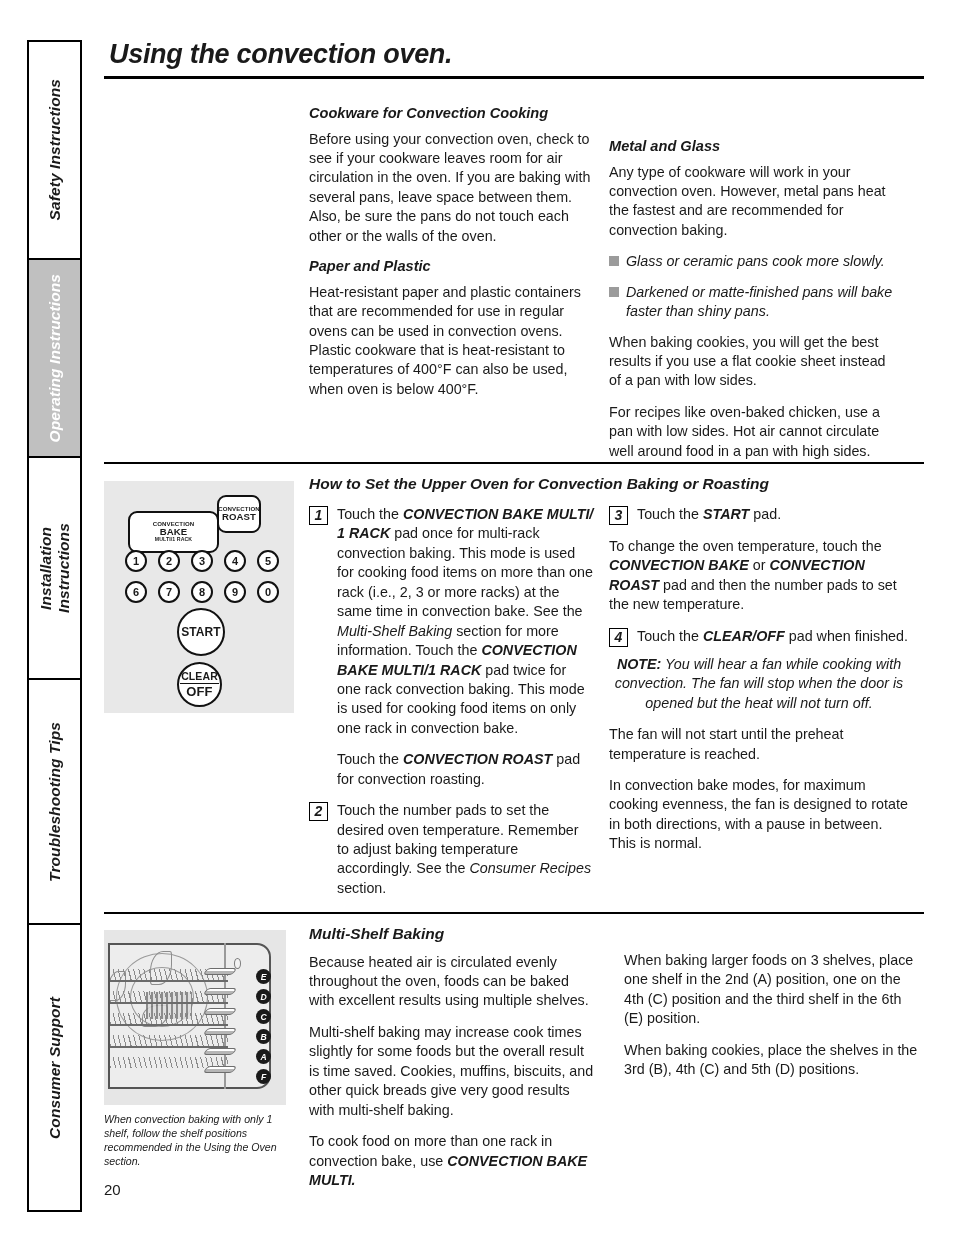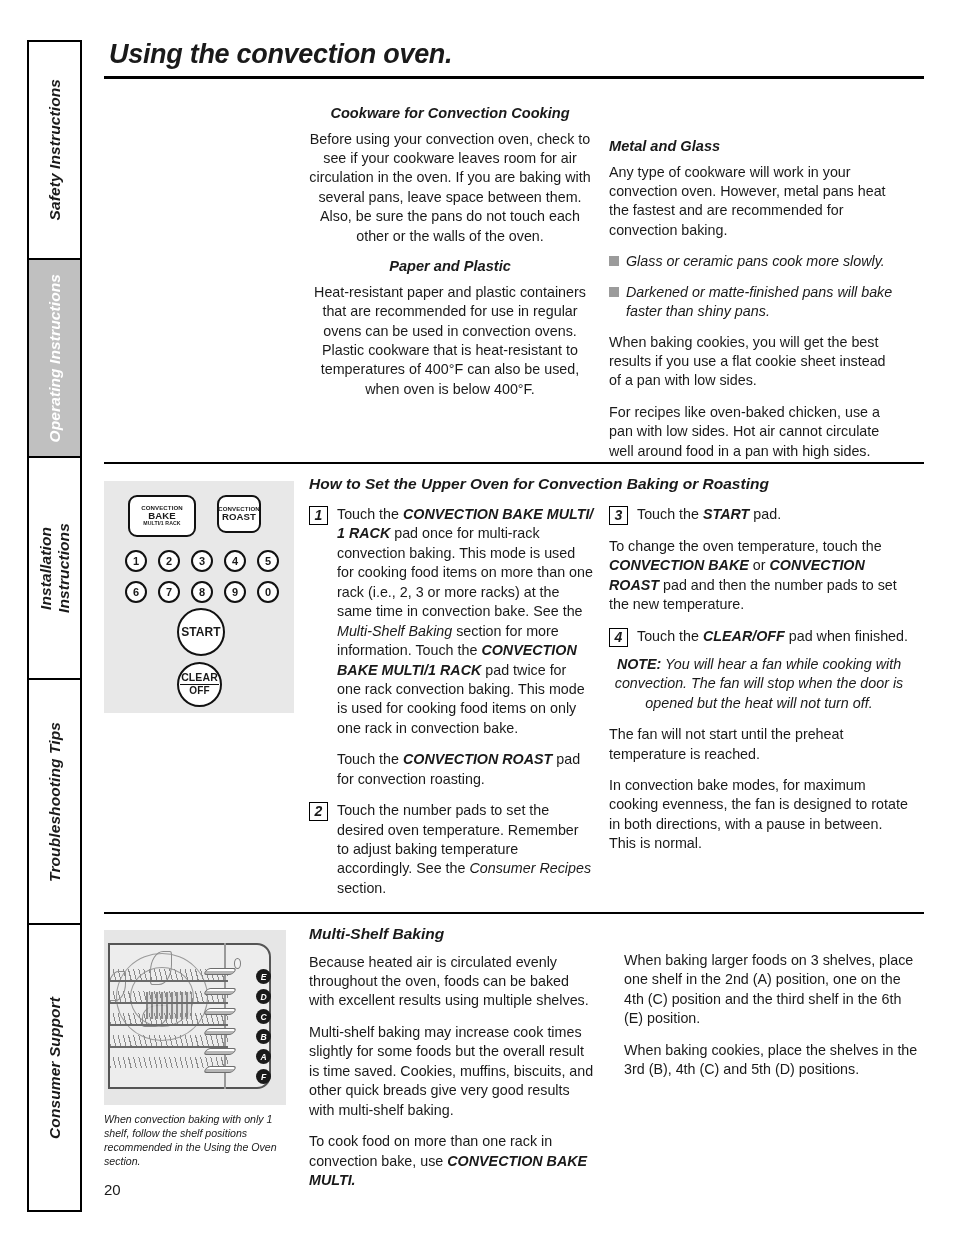--- a/index.html
+++ b/index.html
@@ -101,21 +101,21 @@
     line-height:17px;
     text-align:center;
     margin-right:9px;
     margin-top:1px;
   }
   .step-body { flex:1 1 auto; font-size:14.3px; line-height:1.36; }
   .step-indent { margin-left:28px; }
 
   
   .sec1 { position:absolute; left:104px; top:105px; width:820px; height:340px; }
-  .col-a { position:absolute; left:205px; top:0; width:282px;text-align:center; }
+  .col-a { position:absolute; left:205px; top:0; width:282px; }
   .col-b { position:absolute; left:505px; top:33px; width:292px; }
 
   
   .sec2-rule { position:absolute; left:104px; top:462px; width:820px; }
   .sec2 { position:absolute; left:104px; top:475px; width:820px; }
   .sec2-head { position:absolute; left:205px; top:0; font-size:15.5px; font-style:italic; font-weight:bold; white-space:nowrap; }
   .sec2-col-a { position:absolute; left:205px; top:30px; width:285px; }
   .sec2-col-b { position:absolute; left:505px; top:30px; width:300px; }
 
   
@@ -128,21 +128,21 @@
     position:absolute;
     background:#fff;
     border:2.5px solid #111;
     display:flex; flex-direction:column;
     align-items:center; justify-content:center;
     font-weight:bold;
     text-align:center;
     line-height:1.04;
   }
   .pad-rect { border-radius:9px; }
-  .pad-conv-bake { left:24px; top:14px; width:68px; height:42px; }
+  .pad-conv-bake { left:24px; top:30px; width:91px; height:42px; }
   .pad-conv-roast { left:113px; top:14px; width:44px; height:38px; }
   .pad-lbl-sm { font-size:6.1px; letter-spacing:0.1px; }
   .pad-lbl-md { font-size:9.6px; letter-spacing:0.1px; }
   .pad-lbl-xs { font-size:5.2px; letter-spacing:0.1px; }
   .numpad {
     position:absolute;
     width:22px; height:22px;
     border-radius:50%;
     border:2.2px solid #111;
     background:#fff;
@@ -329,21 +329,21 @@
       <div class="numpad" style="left:54px;  top:100px;">7</div>
       <div class="numpad" style="left:87px;  top:100px;">8</div>
       <div class="numpad" style="left:120px; top:100px;">9</div>
       <div class="numpad" style="left:153px; top:100px;">0</div>
 
       <div class="pad pad-start">
         <span class="pad-lbl-md" style="font-size:12px;">START</span>
       </div>
       <div class="pad pad-clear">
         <span class="pad-lbl-md clear-top" style="font-size:10.5px;">CLEAR</span>
-        <span class="pad-lbl-md clear-bot" style="font-size:10px;">OFF</span>
+        <span class="pad-lbl-md clear-bot" style="font-size:13px;">OFF</span>
       </div>
     </div>
 
     <div class="sec2-head">How to Set the Upper Oven for Convection Baking or Roasting</div>
 
     <div class="sec2-col-a">
       <div class="step">
         <div class="step-num">1</div>
         <div class="step-body"><span>Touch the </span><span class="bi">CONVECTION BAKE MULTI/ 1 RACK</span><span> pad once for multi-rack convection baking. This mode is used for cooking food items on more than one rack (i.e., 2, 3 or more racks) at the same time in convection bake. See the </span><span class="it">Multi-Shelf Baking</span><span> section for more information. Touch the </span><span class="bi">CONVECTION BAKE MULTI/1 RACK</span><span> pad twice for one rack convection baking. This mode is used for cooking food items on only one rack in convection bake.</span></div>
       </div>

